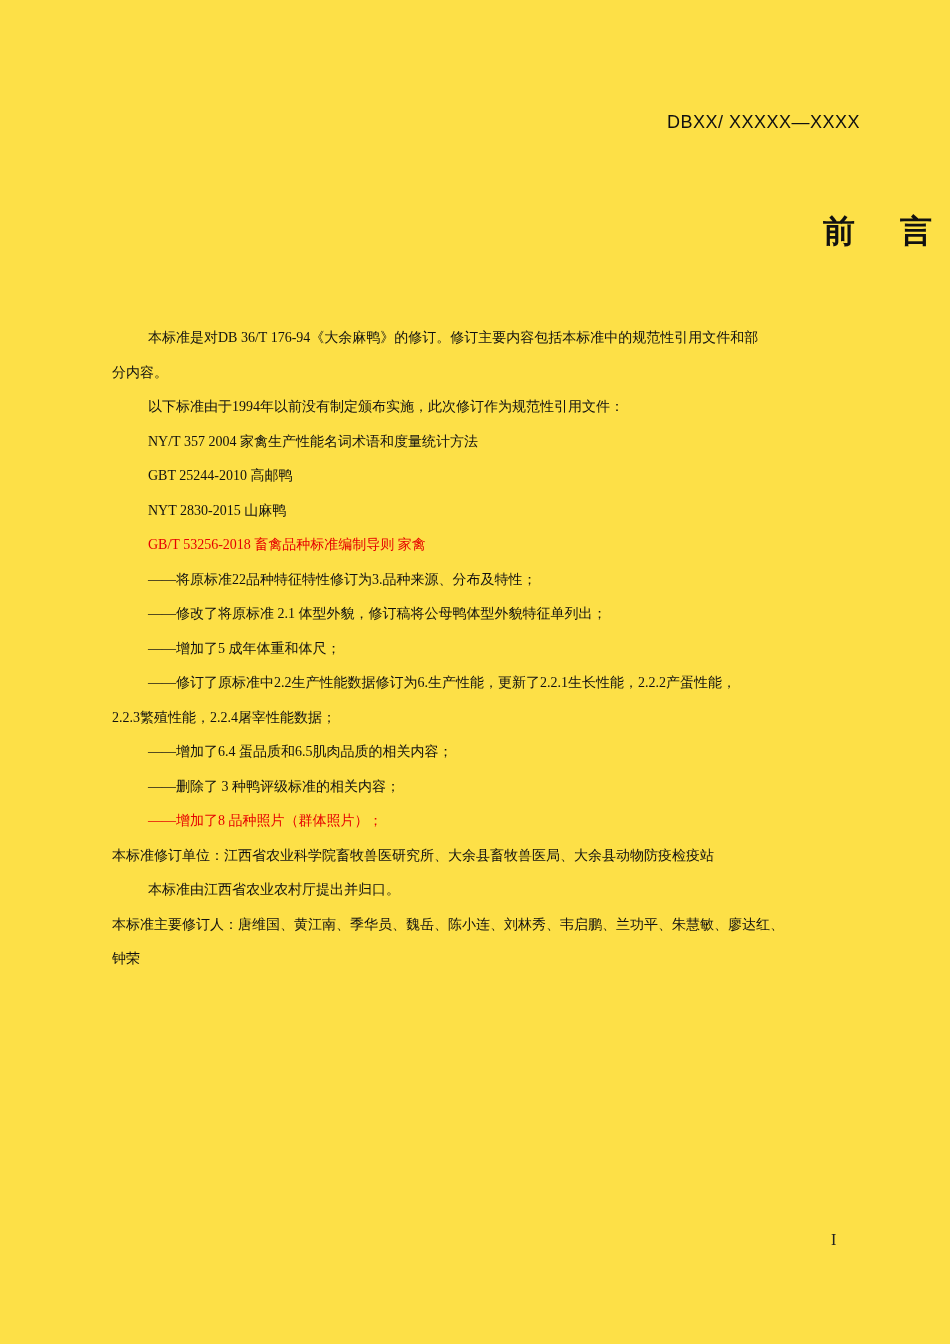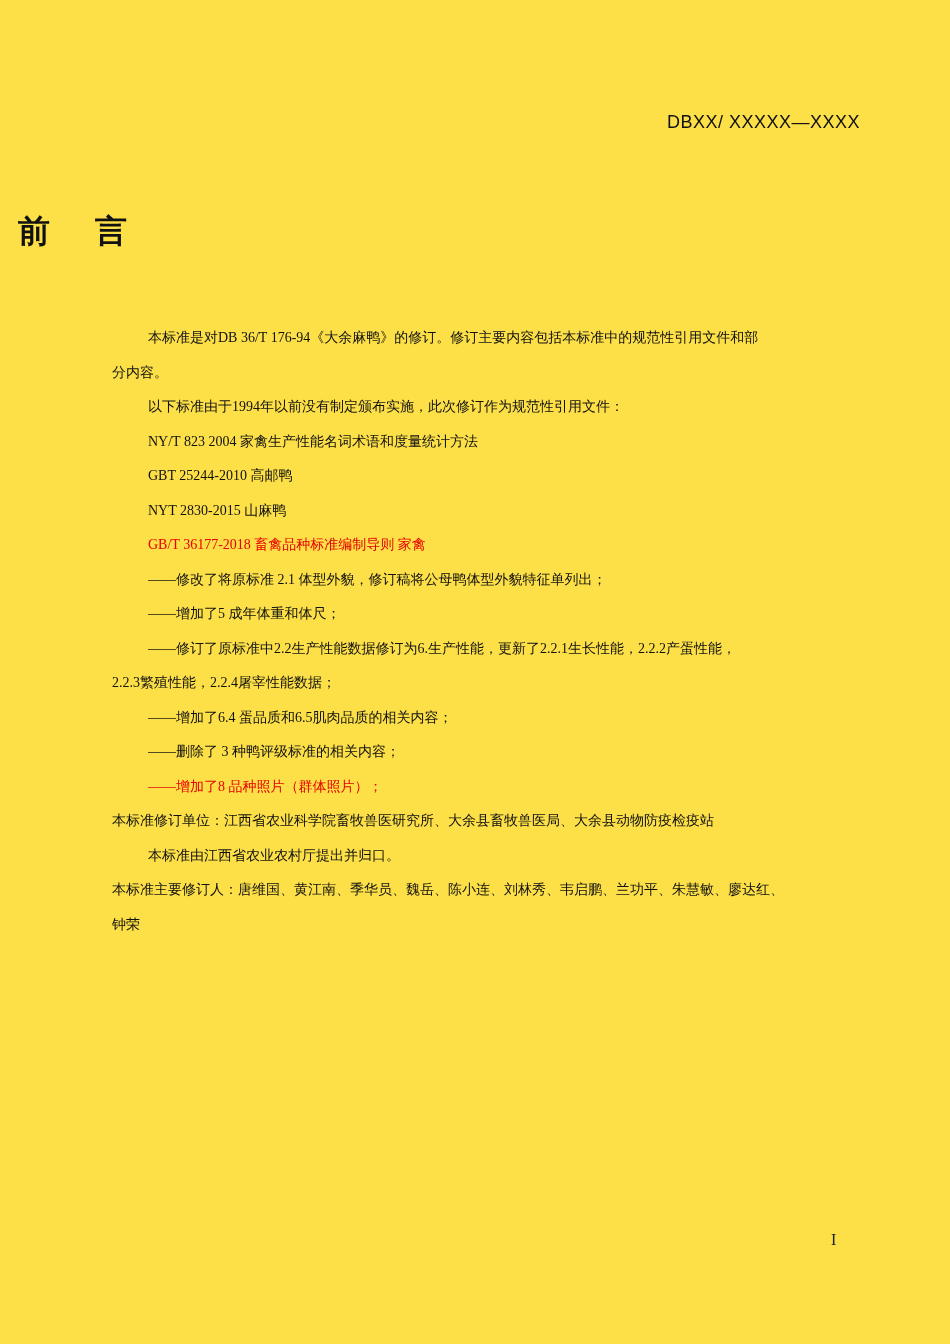--- a/index.html
+++ b/index.html
@@ -20,21 +20,21 @@
     font-size: 18px;
     letter-spacing: 0.5px;
     color: #111111;
     white-space: pre;
   }
   .doc-title {
     position: absolute;
     top: 210px;
     left: 0;
     width: 100%;
-    text-align: left;
+    text-align: right;
     font-family: "Liberation Sans", "DejaVu Sans", sans-serif;
     font-weight: bold;
     font-size: 32px;
     letter-spacing: 18px;
     padding-left: 18px;
     box-sizing: border-box;
     white-space: pre;
     color: #111111;
   }
   .doc-body {
@@ -65,24 +65,25 @@
 <div class="page">
 
   <div class="header-code">DBXX/ XXXXX—XXXX</div>
 
   <div class="doc-title">前 言</div>
 
   <div class="doc-body" id="doc-lines">
       <div class="doc-line indent">本标准是对DB 36/T 176-94《大余麻鸭》的修订。修订主要内容包括本标准中的规范性引用文件和部</div>
       <div class="doc-line">分内容。</div>
       <div class="doc-line indent">以下标准由于1994年以前没有制定颁布实施，此次修订作为规范性引用文件：</div>
-      <div class="doc-line indent">NY/T 823 2004 家禽生产性能名词术语和度量统计方法</div>
+      <div class="doc-line indent">NY/T 357 2004 家禽生产性能名词术语和度量统计方法</div>
       <div class="doc-line indent">GBT 25244-2010 高邮鸭</div>
       <div class="doc-line indent">NYT 2830-2015 山麻鸭</div>
-      <div class="doc-line indent" style="color: rgb(230, 0, 0);">GB/T 36177-2018 畜禽品种标准编制导则 家禽</div>
+      <div class="doc-line indent" style="color: rgb(230, 0, 0);">GB/T 53256-2018 畜禽品种标准编制导则 家禽</div>
+      <div class="doc-line indent">——将原标准22品种特征特性修订为3.品种来源、分布及特性；</div>
       <div class="doc-line indent">——修改了将原标准 2.1 体型外貌，修订稿将公母鸭体型外貌特征单列出；</div>
       <div class="doc-line indent">——增加了5 成年体重和体尺；</div>
       <div class="doc-line indent">——修订了原标准中2.2生产性能数据修订为6.生产性能，更新了2.2.1生长性能，2.2.2产蛋性能，</div>
       <div class="doc-line">2.2.3繁殖性能，2.2.4屠宰性能数据；</div>
       <div class="doc-line indent">——增加了6.4 蛋品质和6.5肌肉品质的相关内容；</div>
       <div class="doc-line indent">——删除了 3 种鸭评级标准的相关内容；</div>
       <div class="doc-line indent" style="color: rgb(230, 0, 0);">——增加了8 品种照片（群体照片）；</div>
       <div class="doc-line">本标准修订单位：江西省农业科学院畜牧兽医研究所、大余县畜牧兽医局、大余县动物防疫检疫站</div>
       <div class="doc-line indent">本标准由江西省农业农村厅提出并归口。</div>
       <div class="doc-line">本标准主要修订人：唐维国、黄江南、季华员、魏岳、陈小连、刘林秀、韦启鹏、兰功平、朱慧敏、廖达红、</div>

